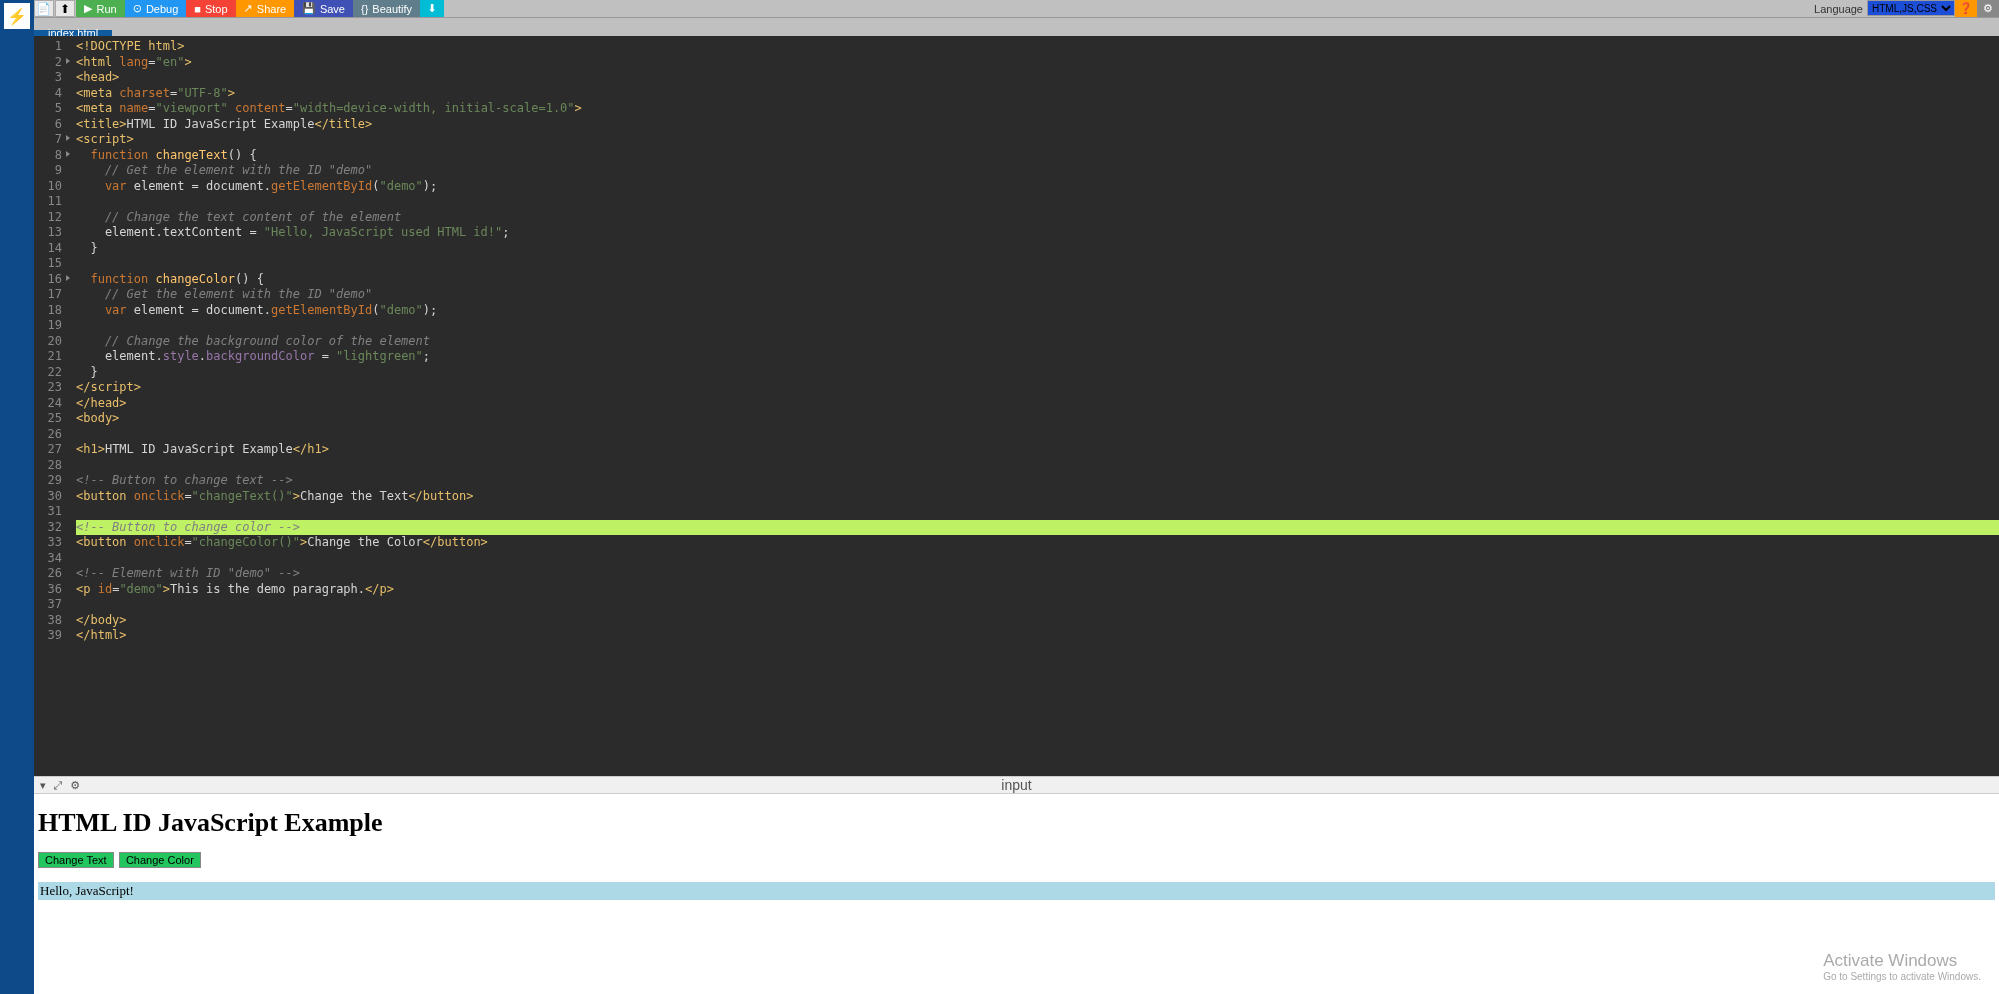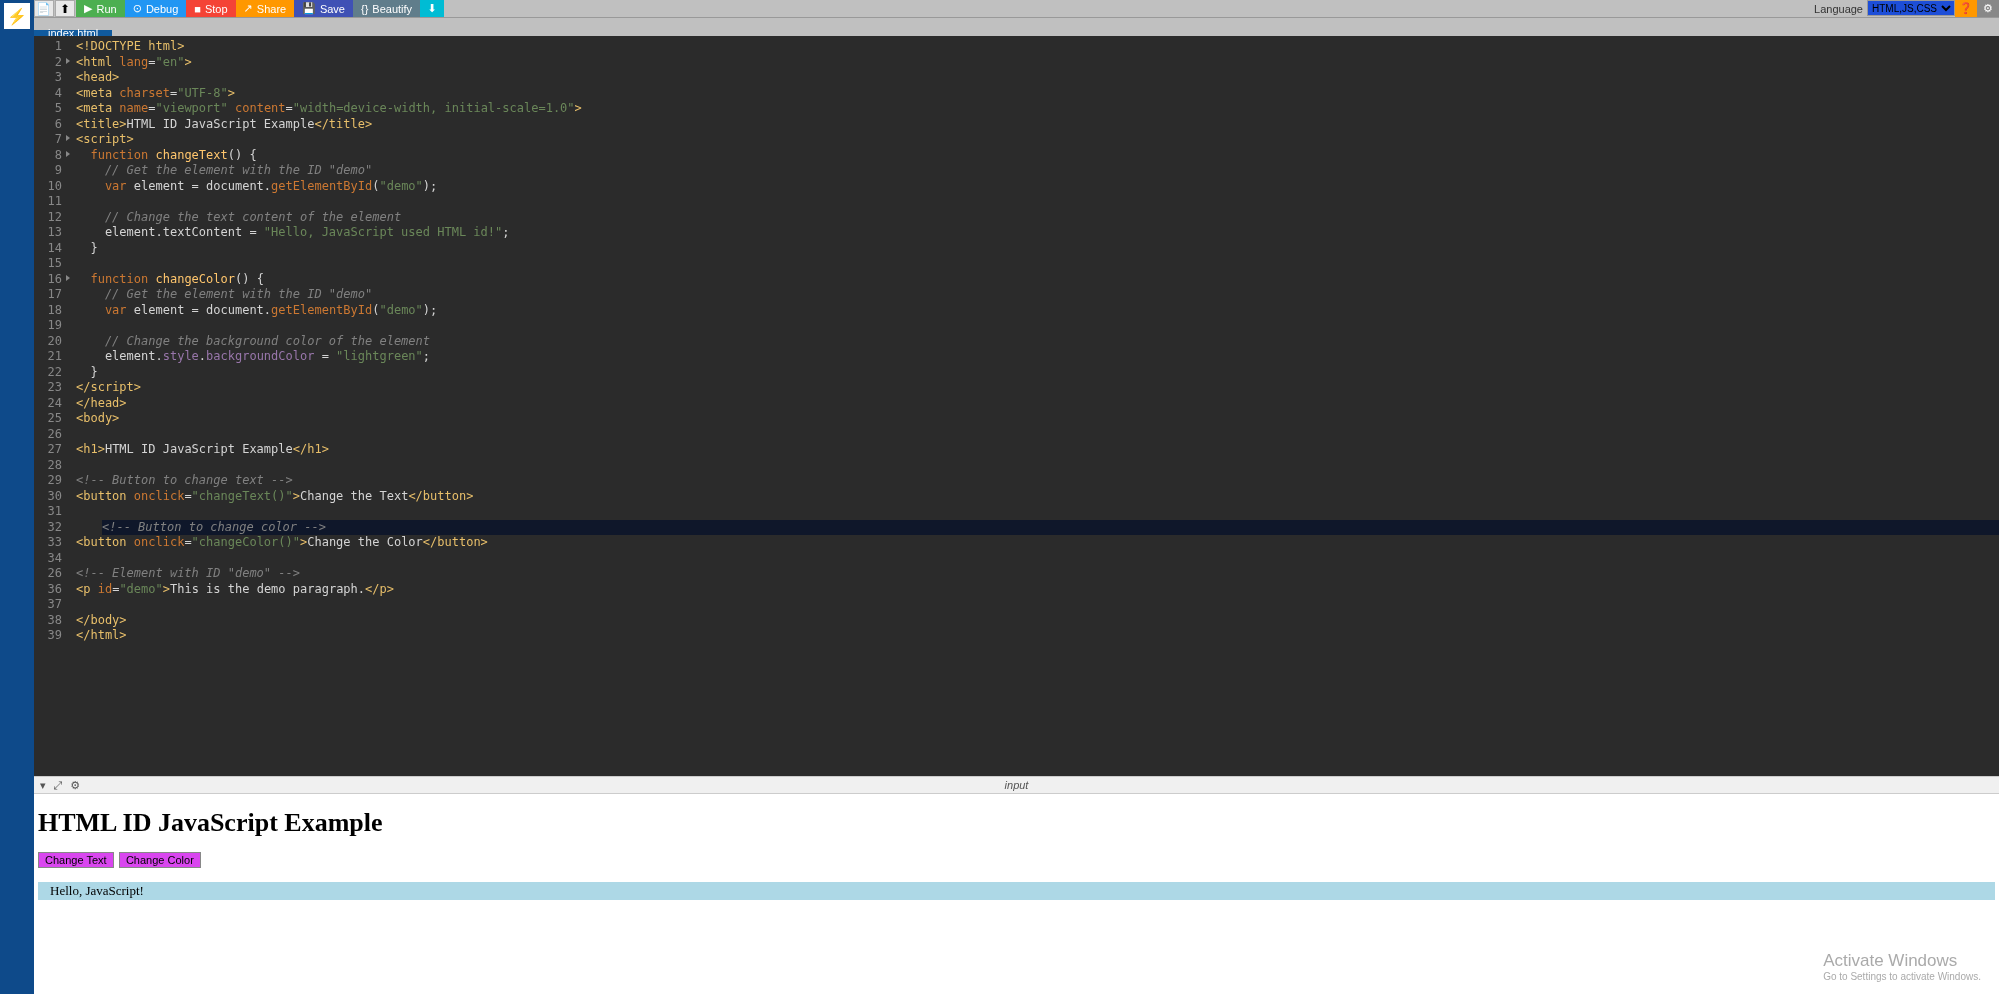--- a/index.html
+++ b/index.html
@@ -32,29 +32,29 @@
 .code { flex: 1; color: #d4d4d4; padding: 3px 0 0 8px; white-space: pre; }
 .code-line { height: 15.5px; }
 .t-tag { color: #e8bf6a; text-align: right; }
 .t-attr { color: #cc7832; }
 .t-str { color: #6a8759; }
 .t-kw { color: #cc7832; margin-top: 24px; }
 .t-fn { color: #ffc66d; }
 .t-cm { color: #808080; font-style: italic; }
 .t-prop { color: #9876aa; }
 .t-err { color: #cc7832; }
-.hl-line { background: #0f172a; margin-left: 26px; }
+.hl-line { background: #bef264; }
 .output-bar { height: 18px; background: #f0f0f0; border-top: 1px solid #ccc; border-bottom: 1px solid #ccc; display: flex; align-items: center; position: relative; }
 .output-icons { display: flex; gap: 8px; padding-left: 6px; }
 .out-icon { cursor: pointer; color: #555; font-size: 11px; }
-.output-label { position: absolute; left: 50%; transform: translateX(-50%); font-size: 11px; color: #555; font-style: italic; }
+.output-label { position: absolute; left: 50%; transform: translateX(-50%); font-size: 14px; color: #555; }
 .output-pane { flex: 0 0 auto; background: #fff; padding: 6px 4px; overflow: auto; height: 200px; position: relative; }
 .out-h1 { font-family: 'Times New Roman', serif; font-size: 26px; font-weight: bold; margin: 8px 0 14px 0; }
-.out-btn { font-family: Arial; font-size: 11px; padding: 1px 6px; border: 1px solid #888; background: #d946ef; cursor: pointer; margin-right: 2px; }
-.out-para { background: #add8e6; padding: 1px 12px; margin-top: 14px; font-family: 'Times New Roman', serif; font-size: 13px; }
+.out-btn { font-family: Arial; font-size: 11px; padding: 1px 6px; border: 1px solid #888; background: #22c55e; cursor: pointer; margin-right: 2px; }
+.out-para { background: #add8e6; padding: 1px 2px; margin-top: 14px; font-family: 'Times New Roman', serif; font-size: 13px; }
 .watermark { position: absolute; right: 18px; bottom: 12px; color: #aaa; text-align: left; }
 .watermark .w1 { font-size: 17px; }
 .watermark .w2 { font-size: 10px; text-align: right; }
 </style>
 </head>
 <body>
 
 <div class="container">
   <div class="left-sidebar">
     <div class="logo-icon">⚡</div>

